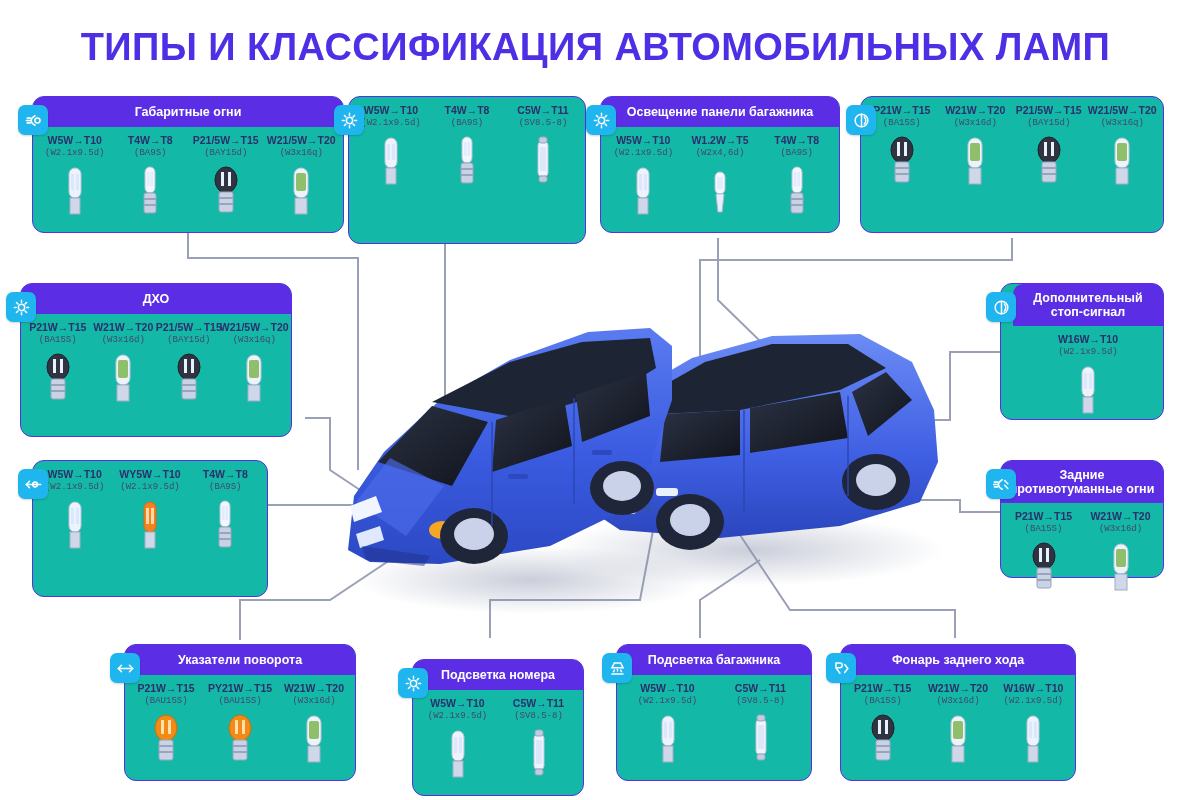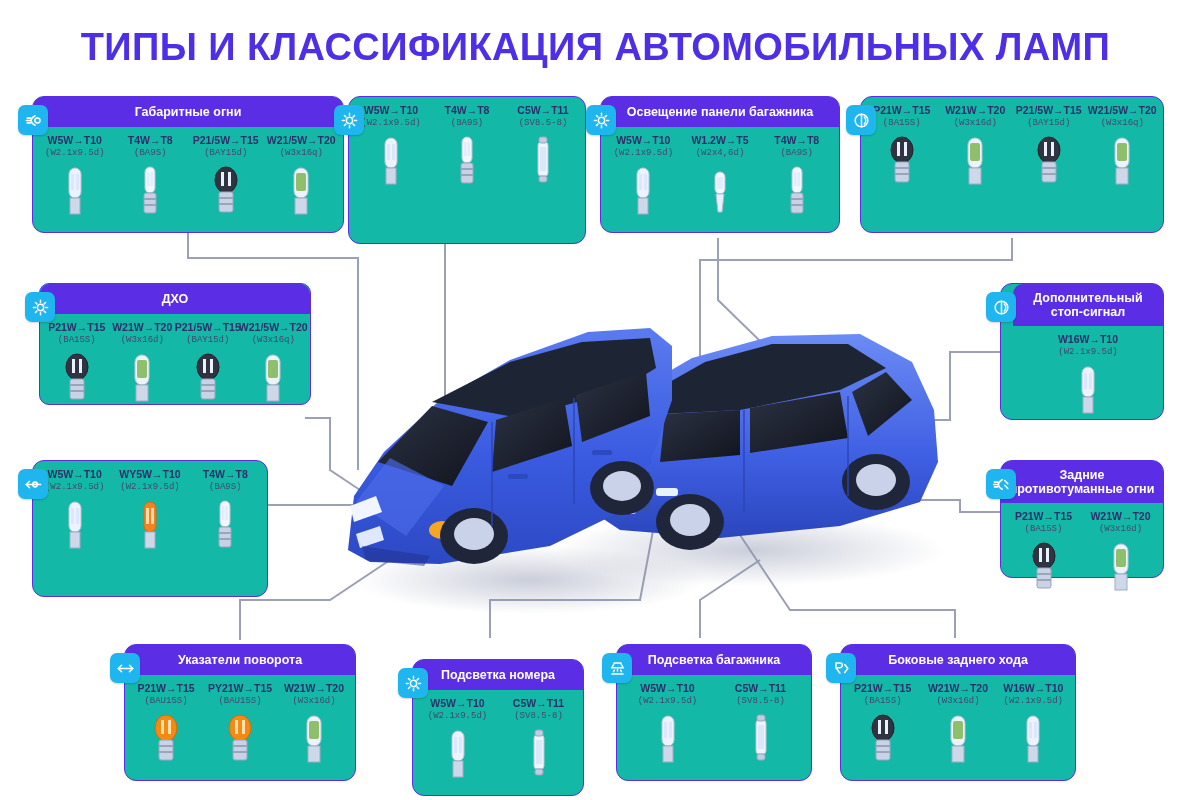--- a/index.html
+++ b/index.html
@@ -479,21 +479,21 @@
           <svg width="26" height="54" viewBox="0 0 26 54">
               <rect x="6" y="4" width="14" height="30" rx="7" fill="#eef3fb" stroke="#b9c4d8"></rect>
               <rect x="8" y="9" width="10" height="18" rx="2" fill="#8fbf6a"></rect>
               <rect x="7" y="34" width="12" height="16" fill="#cfd8e8" stroke="#9fadc4"></rect>
             </svg>
         </div>
       </div>
     </div>
   </div>
 
-  <div class="card" style="left:39px; top:283px; width:272px; height:122px;border-radius:10px;">
+  <div class="card" style="left:20px; top:283px; width:272px; height:154px;">
     <div class="badge">
       <svg width="19" height="19" viewBox="0 0 24 24">
           <g stroke="#fff" stroke-width="1.9" fill="none" stroke-linecap="round">
             <circle cx="12" cy="12" r="4"></circle>
             <path d="M12 3v2.5M12 18.5V21M3 12h2.5M18.5 12H21M5.6 5.6l1.8 1.8M16.6 16.6l1.8 1.8M18.4 5.6l-1.8 1.8M7.4 16.6l-1.8 1.8"></path>
           </g>
         </svg>
     </div>
     <div class="card-head">ДХО</div>
     <div class="card-body">
@@ -805,21 +805,21 @@
 
   <div class="card" style="left:840px; top:644px; width:236px; height:137px;">
     <div class="badge">
       <svg width="19" height="19" viewBox="0 0 24 24">
           <g stroke="#fff" stroke-width="1.9" fill="none" stroke-linecap="round">
             <path d="M5 5h5a3 3 0 010 6H5V5zM5 11l5 7"></path>
             <path d="M16 7l4 5-4 5"></path>
           </g>
         </svg>
     </div>
-    <div class="card-head">Боковые заднего хода</div>
+    <div class="card-head">Фонарь заднего хода</div>
     <div class="card-body">
       <div class="bulb-col">
         <div class="bulb-code">P21W→T15</div>
         <div class="bulb-base">(BA15S)</div>
         <div class="bulb-img">
           <svg width="30" height="54" viewBox="0 0 30 54">
               <ellipse cx="15" cy="16" rx="11" ry="13" fill="#2f3440" stroke="#1d212b"></ellipse>
               <rect x="10" y="8" width="3" height="14" fill="#e9f1ff"></rect>
               <rect x="17" y="8" width="3" height="14" fill="#e9f1ff"></rect>
               <rect x="8" y="28" width="14" height="20" rx="2" fill="#c9d3e5" stroke="#98a6bd"></rect>

